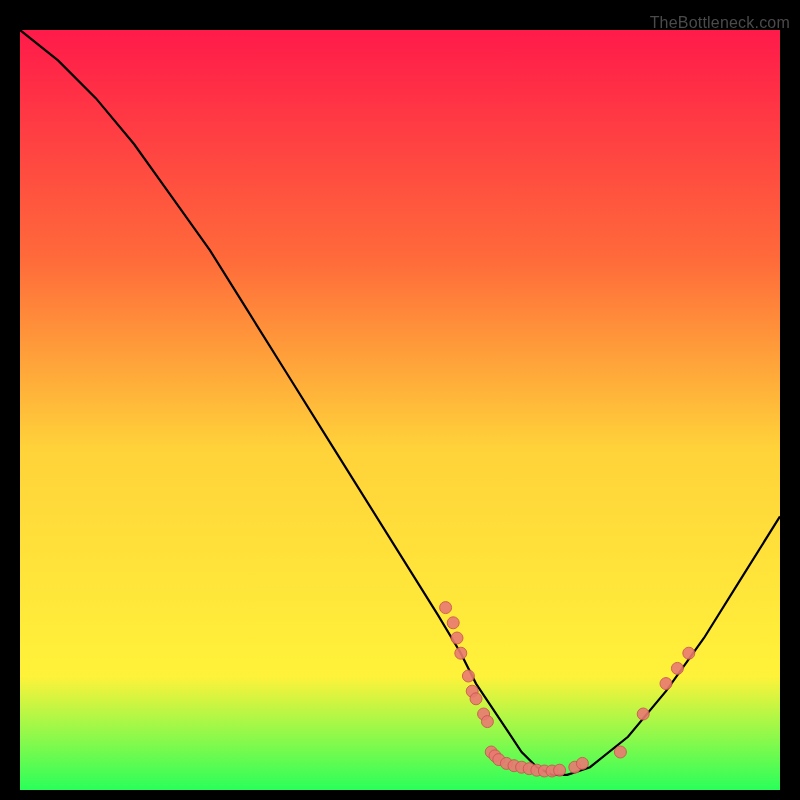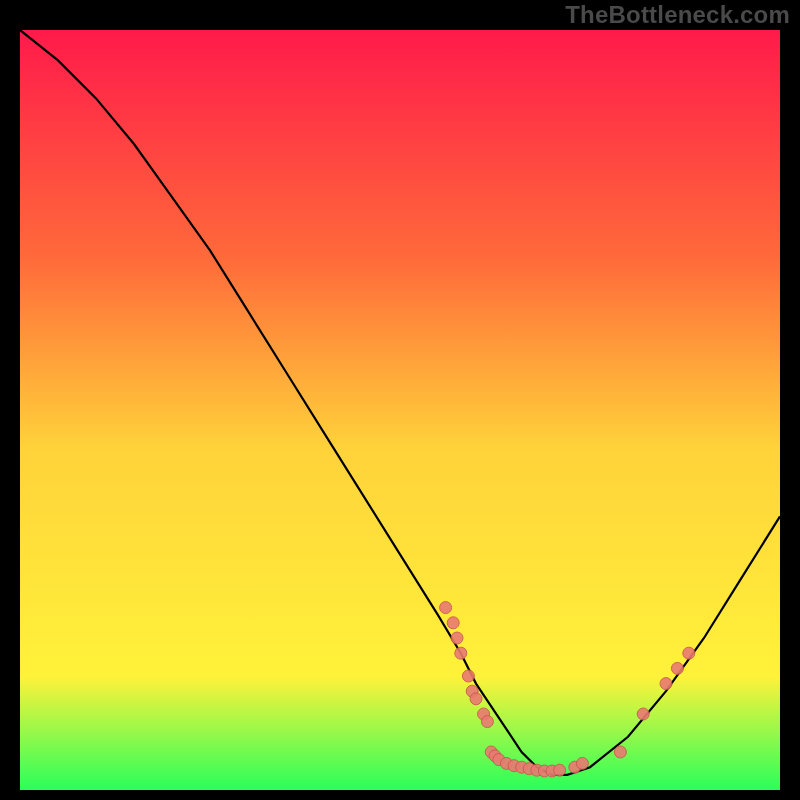--- a/index.html
+++ b/index.html
@@ -11,25 +11,25 @@
     font-family: Arial, Helvetica, sans-serif;
   }
   .frame {
     position: relative;
     width: 800px;
     height: 800px;
     background: #000;
   }
   .watermark {
     position: absolute;
-    top: 1px;
+    top: 14px;
     right: 10px;
     color: #4a4a4a;
-    font-size: 24px;
-    font-weight: bold;
+    font-size: 16px;
+    font-weight: normal;
     letter-spacing: 0.2px;
   }
   .plot {
     position: absolute;
     left: 20px;
     top: 30px;
     width: 760px;
     height: 760px;
   }
   svg { display: block; }

